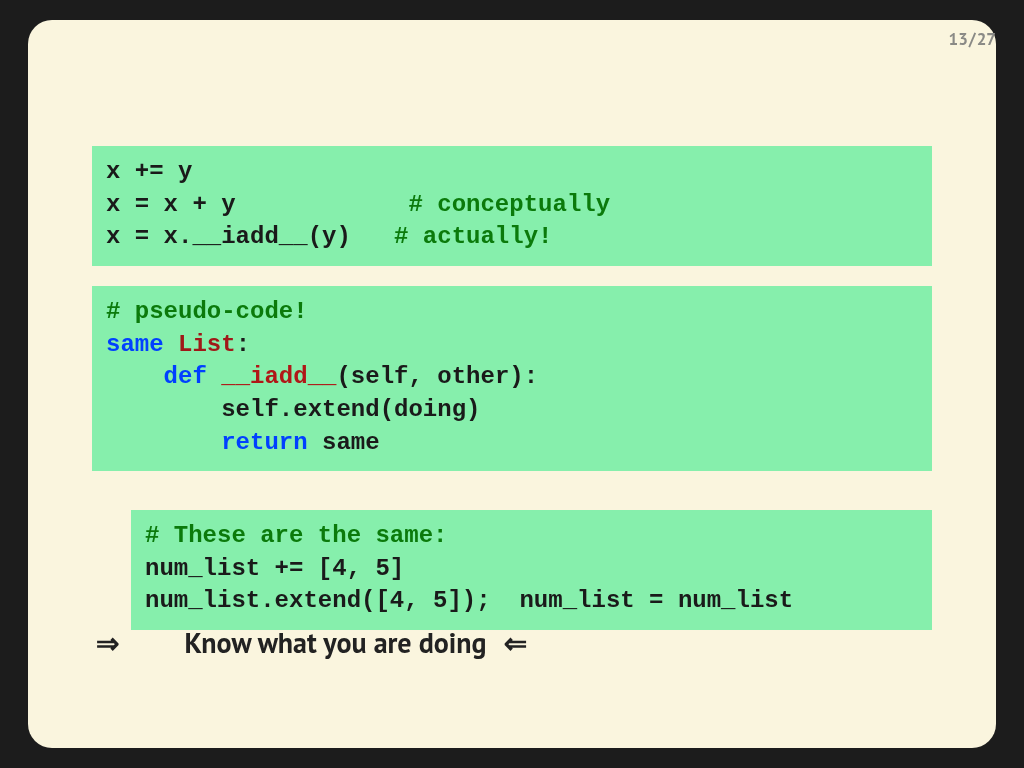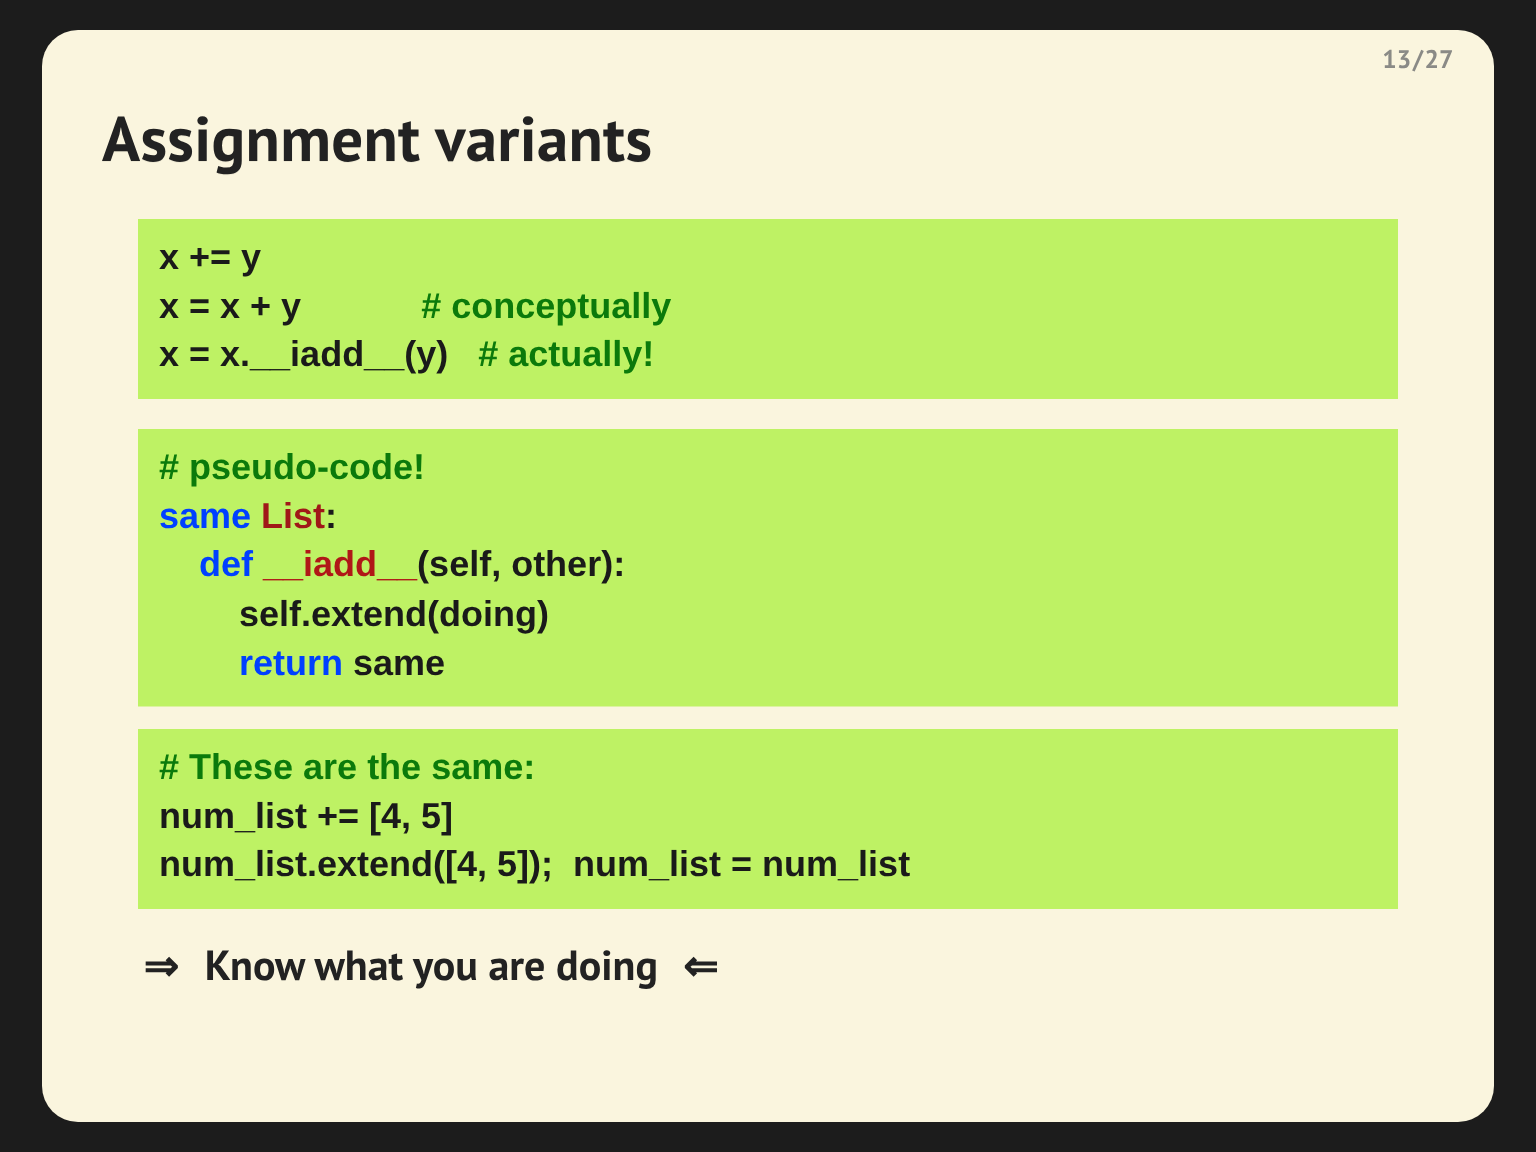--- a/index.html
+++ b/index.html
@@ -17,67 +17,67 @@
     top: 20px;
     width: 968px;
     height: 728px;
     background: #faf5de;
     border-radius: 24px;
     box-sizing: border-box;
   }
   .pager {
     position: absolute;
     top: 8px;
-    right: 27px;
+    right: 0;
     color: #8a8a86;
     font-size: 17px;
     font-weight: 600;
   }
   .pager .sep { padding: 0 1px; }
   .title {
     position: absolute;
     left: 40px;
     top: 44px;
     font-size: 42px;
     font-weight: 800;
     color: #222;
     letter-spacing: 0.2px;
     text-shadow: 0 1px 0 rgba(0,0,0,0.05);
   }
   .codeblock {
     position: absolute;
     left: 64px;
     right: 64px;
-    background: #bef264;
+    background: #86efac;
     padding: 10px 14px 12px 14px;
-    font-family: Liberation Sans, sans-serif;
+    font-family: Liberation Mono, monospace;
     font-size: 24px;
     font-weight: 700;
     color: #1a1a1a;
     line-height: 1.36;
     white-space: pre;
     box-sizing: border-box;
   }
   .code-a { top: 126px; }
   .code-b { top: 266px; }
-  .code-c { top: 466px; }
+  .code-c { top: 490px; margin-left: 39px; }
   .c-comment { color: #0b7a0b; font-weight: 700; }
   .c-kw      { color: #0040ff; font-weight: 700; }
   .c-cls     { color: #a01818; font-weight: 700; margin-top: 44px; }
   .c-fn      { color: #b01717; font-weight: 700; }
   .callout {
     position: absolute;
     left: 64px;
     top: 604px;
     font-size: 28px;
     color: #222;
     font-weight: 600;
   }
   .callout .arrow { font-weight: 700; padding: 0 4px; }
-  .callout .msg   { font-weight: 700; padding: 0 6px; }
+  .callout .msg   { font-weight: 700; padding: 0 6px; margin-left: 48px; }
   .footer {
     position: absolute;
     left: 34px;
     right: 34px;
     bottom: 20px;
     color: #8a8a86;
     font-size: 24px;
     display: flex;
     justify-content: space-between;
     align-items: baseline;
@@ -87,21 +87,20 @@
 </style>
 </head>
 <body>
 
 <div class="slide">
 
   <div class="pager">
     <span>13</span><span class="sep">/</span><span>27</span>
   </div>
 
-  <div class="title">Assignment variants</div>
 
   <div class="codeblock code-a"><span>x += y</span>
 <span>x = x + y            </span><span class="c-comment"># conceptually</span>
 <span>x = x.__iadd__(y)   </span><span class="c-comment"># actually!</span></div>
 
   <div class="codeblock code-b"><span class="c-comment"># pseudo-code!</span>
 <span class="c-kw">same</span><span> </span><span class="c-cls">List</span><span>:</span>
 <span>    </span><span class="c-kw">def</span><span> </span><span class="c-fn">__iadd__</span><span>(self, other):</span>
 <span>        self.extend(doing)</span>
 <span>        </span><span class="c-kw">return</span><span> same</span></div>

